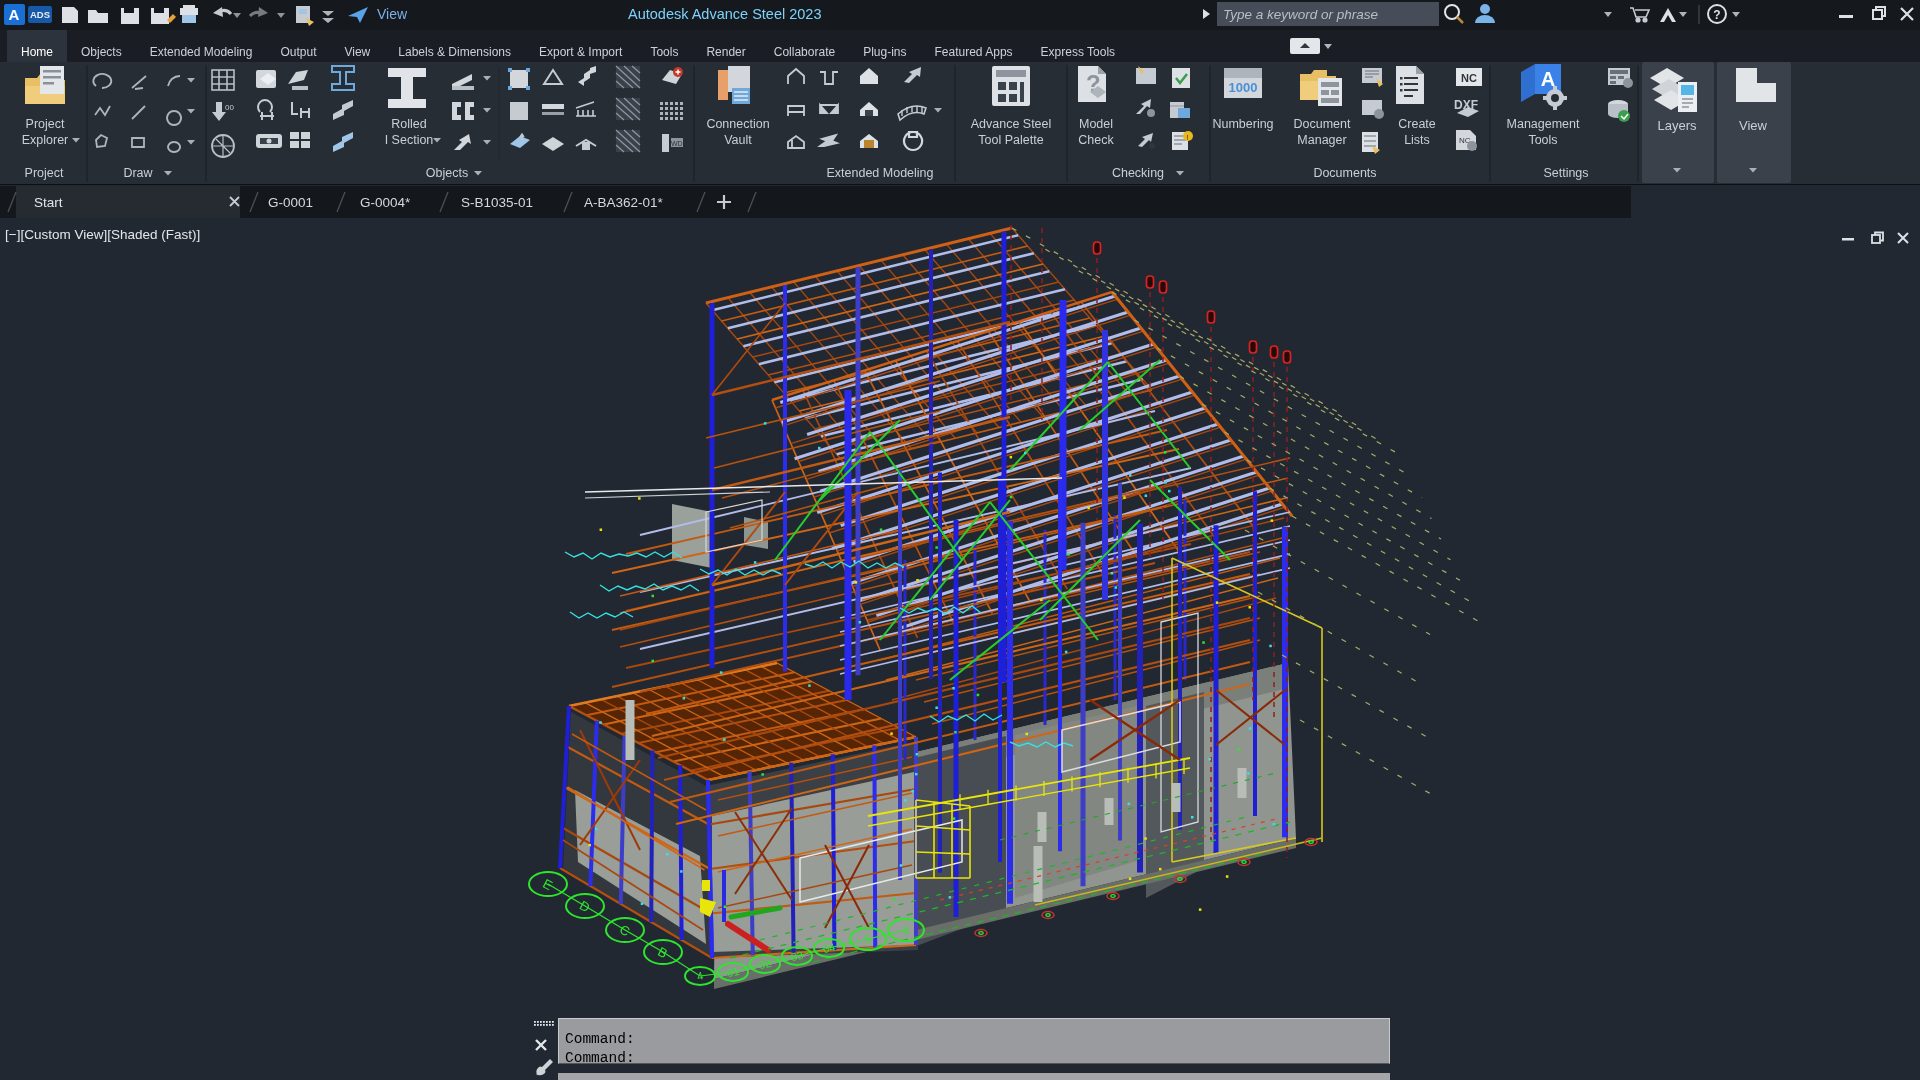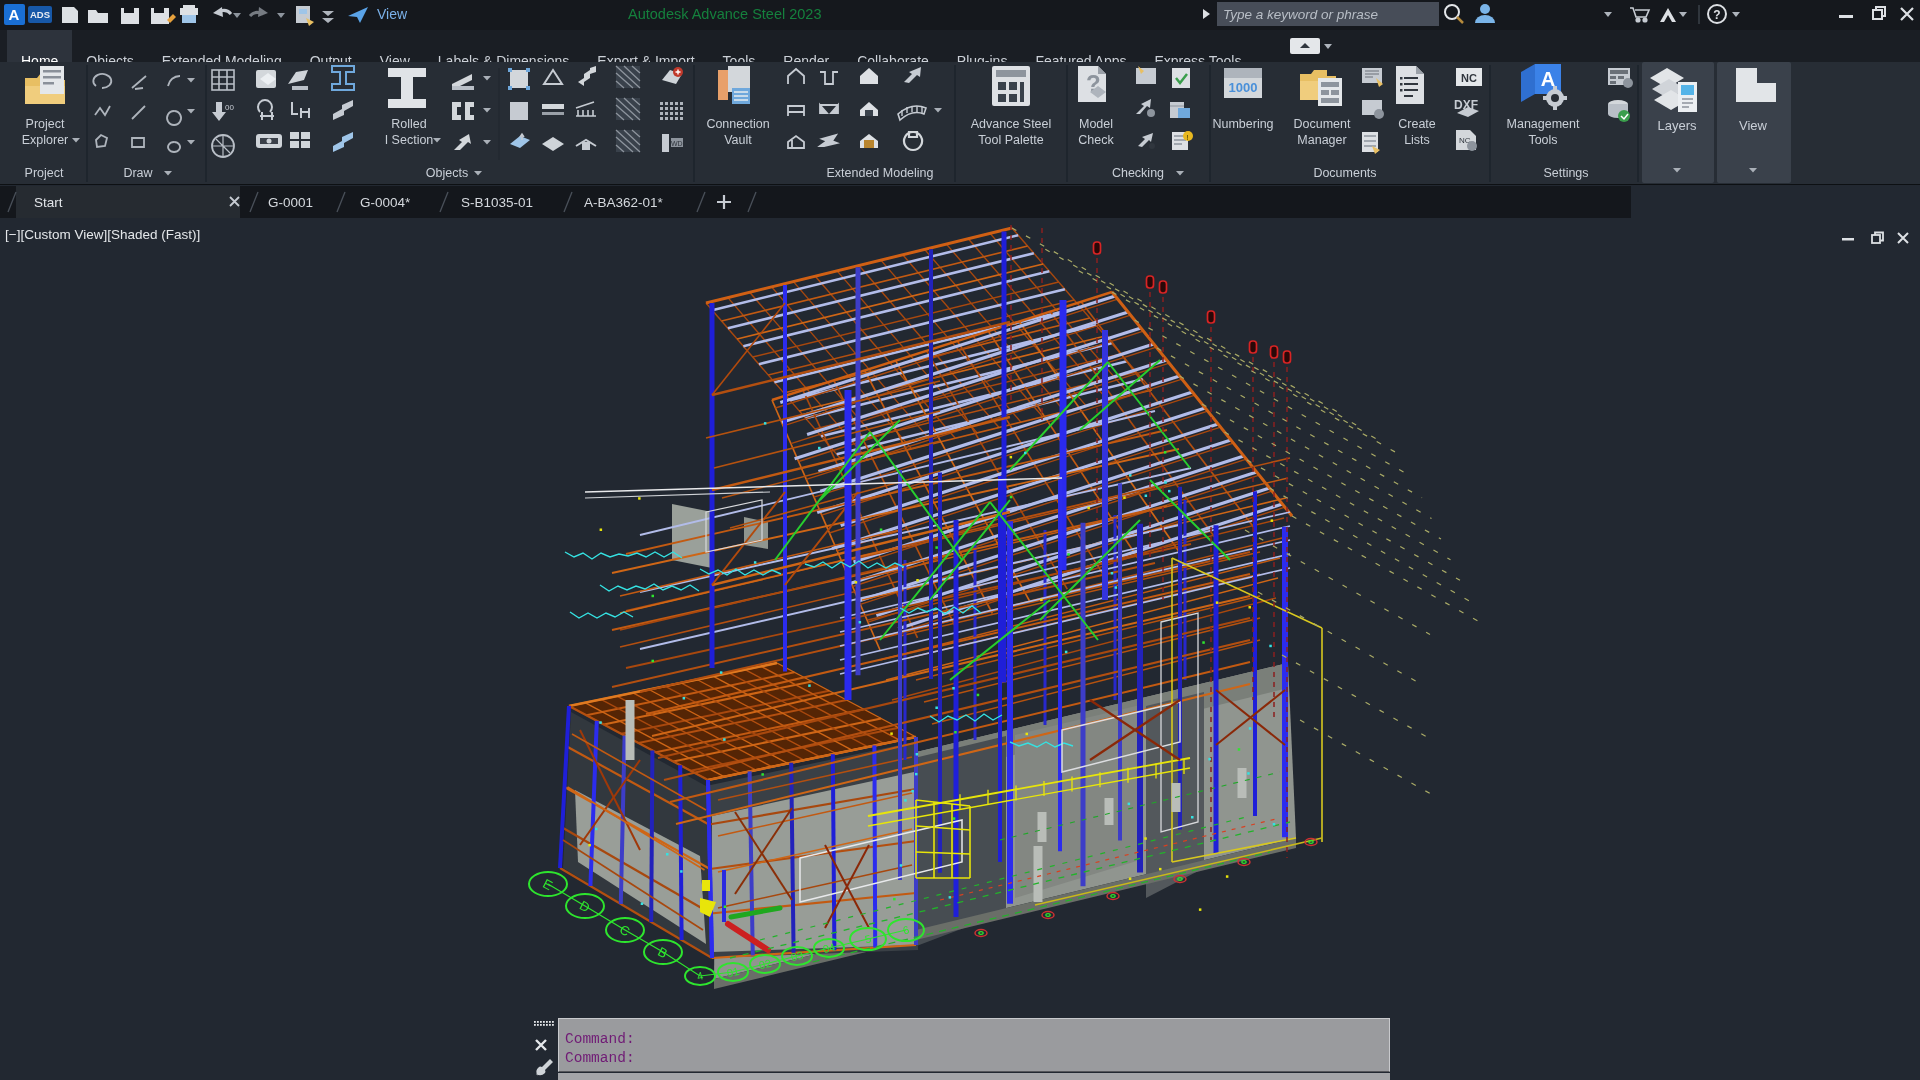--- a/index.html
+++ b/index.html
@@ -1,23 +1,23 @@
 <!DOCTYPE html>
 <html><head><meta charset="utf-8"><style>
 *{margin:0;padding:0;box-sizing:border-box}
 body{width:1920px;height:1080px;overflow:hidden;background:#222831;font-family:"Liberation Sans",sans-serif;position:relative}
 .abs{position:absolute}
 #title{left:0;top:0;width:1920px;height:30px;background:#15181d;color:#c3c9d1}
 #tabrow{left:0;top:30px;width:1920px;height:32px;background:#1a1e24;white-space:nowrap;padding-left:7px}
 #ribbon{left:0;top:62px;width:1920px;height:123px;background:#272d35;border-bottom:1px solid #0d1013}
 #doctabs{left:0;top:186px;width:1631px;height:32px;background:#14171c}
 #vp{left:0;top:218px;width:1763px;height:862px;background:#222831}
-.tab{display:inline-block;padding:23px 14px 8px;font-size:14px;color:#ccd1d8;vertical-align:top}
+.tab{display:inline-block;padding:15px 14px 8px;font-size:12px;color:#ccd1d8;vertical-align:top}
 .tab.on{background:#2d333c;color:#fff}
-#cmdbox{left:558px;top:1018px;width:832px;height:54px;background:#9a9b9e;border:1px solid #c8c9cc;border-bottom:1px solid #55565a;font-family:"Liberation Mono",monospace;font-size:14.5px;color:#701a75;line-height:19px;padding:11px 0 0 6px}
+#cmdbox{left:558px;top:1018px;width:832px;height:46px;background:#9a9b9e;border:1px solid #c8c9cc;border-bottom:1px solid #55565a;font-family:"Liberation Mono",monospace;font-size:14.5px;color:#000000;line-height:19px;padding:11px 0 0 6px}
 #cmdline{left:558px;top:1073px;width:832px;height:7px;background:#a4a5a8}
 </style></head><body>
 <div class="abs" id="title">
  <svg class="abs" style="left:0;top:0" width="430" height="30">
   <rect x="4" y="4" width="21" height="21" rx="2" fill="#1a6fd4"></rect>
       <text x="14" y="20" font-size="15" fill="#fff" text-anchor="middle" font-weight="bold">A</text>
   <rect x="28" y="6" width="24" height="17" rx="2" fill="#1758a8"></rect>
       <text x="40" y="18" font-size="9.5" fill="#e8ecf2" text-anchor="middle" font-weight="bold">ADS</text>
   <g fill="#dde0e4">
         <path d="M62 7 h12 l4 4 v12 h-16 z"></path>
@@ -39,21 +39,21 @@
   <path d="M277 13 l4 5 4 -5 z" fill="#8d949d"></path>
   <g fill="#c6cbd2">
         <rect x="296" y="6" width="14" height="17"></rect>
         <rect x="299" y="9" width="8" height="5" fill="#9fc5e8"></rect>
       </g>
       <path d="M306 18 l8 4 -5 4 z" fill="#e8bf63"></path>
   <path d="M322 11 h12 l-6 5 z M322 18 h12 l-6 5 z" fill="#aeb4bc"></path>
   <path d="M348 16 l20 -9 -8 16 -3 -6 z" fill="#5aa3e8"></path>
  </svg>
  <span class="abs" style="left:377px;top:6px;font-size:14px;color:#7ab0e8">View</span>
- <span class="abs" style="left:628px;top:6px;font-size:14.5px;color:#15803d">Autodesk Advance Steel 2023</span>
+ <span class="abs" style="left:628px;top:6px;font-size:14.5px;color:#7dd3fc">Autodesk Advance Steel 2023</span>
  <svg class="abs" style="left:1195px;top:0" width="725" height="30">
   <path d="M8 9 l7 5 -7 5 z" fill="#dde0e4"></path>
   <rect x="22" y="2" width="222" height="24" fill="#474d58"></rect>
   <text x="28" y="19" font-size="13.5" fill="#b8bec6" font-style="italic">Type a keyword or phrase</text>
   <circle cx="257" cy="12" r="7" fill="none" stroke="#e4e7ea" stroke-width="2"></circle>
       <path d="M262 17 l6 6" stroke="#b58a3c" stroke-width="2.5"></path>
   <g fill="#7ab4e8">
         <circle cx="290" cy="9" r="5"></circle>
         <path d="M280 23 a10 8 0 0 1 20 0 z"></path>
       </g>

